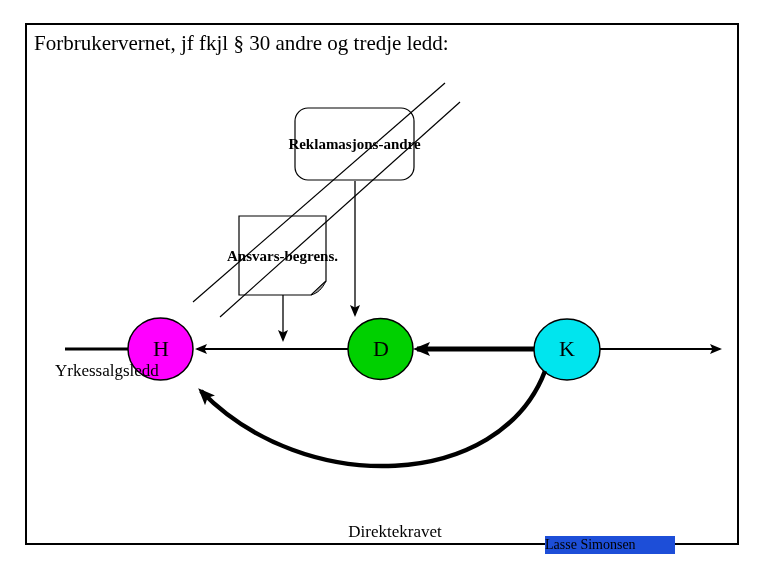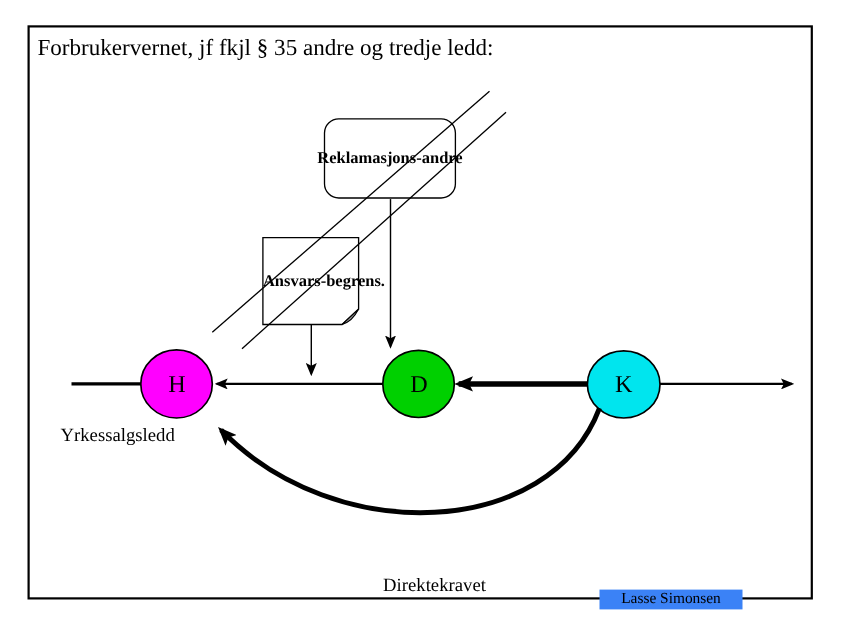--- a/index.html
+++ b/index.html
@@ -41,52 +41,51 @@
     display: flex;
     flex-direction: row;
     align-items: center;
     justify-content: center;
     text-align: center;
     font-weight: bold;
     font-size: 15px;
     line-height: 22px;
   }
   .boxtext.reklamasjon { left: 295px; top: 108px; width: 119px; height: 72px; }
-  .boxtext.ansvars     { left: 239px; top: 216px; width: 87px;  height: 79px; padding-left: 12px; }
+  .boxtext.ansvars     { left: 239px; top: 216px; width: 87px;  height: 79px; }
   .node-letter {
     position: absolute;
     width: 66px; height: 26px;
     line-height: 26px;
     text-align: center;
     font-size: 22px;
   }
   .node-letter.h { left: 128px; top: 336px; }
   .node-letter.d { left: 348px; top: 336px; }
   .node-letter.k { left: 534px; top: 336px; }
   .label { position: absolute; font-size: 17px; white-space: nowrap; }
-  .label.yrkes   { left: 55px; top: 386px; }
+  .label.yrkes   { left: 55px; top: 361px; }
   .label.direkte { left: 330px; top: 478px; width: 130px; text-align: center; margin-top: 44px; }
   .credit {
     position: absolute;
     left: 545px; top: 536px;
     width: 130px; height: 18px;
     line-height: 18px;
-    text-align: center;
     font-size: 14px;
-    background: #3b82f6;
+    background: #1d4ed8;
   }
 </style>
 </head>
 <body>
 
 <div class="slide">
 
   <div class="frame"></div>
 
-  <div class="title">Forbrukervernet, jf fkjl § 35 andre og tredje ledd:</div>
+  <div class="title">Forbrukervernet, jf fkjl § 30 andre og tredje ledd:</div>
 
   <svg class="gfx" width="765" height="570" viewBox="0 0 765 570">
     <defs>
       <marker id="mthin" markerUnits="userSpaceOnUse" markerWidth="12" markerHeight="10" refX="10" refY="5" orient="auto">
         <polygon points="0,0 12,5 0,10 2.5,5" fill="#000"></polygon>
       </marker>
       <marker id="mthick" markerUnits="userSpaceOnUse" markerWidth="17" markerHeight="14" refX="13" refY="7" orient="auto">
         <polygon points="0,0 17,7 0,14 3.5,7" fill="#000"></polygon>
       </marker>
     </defs>

